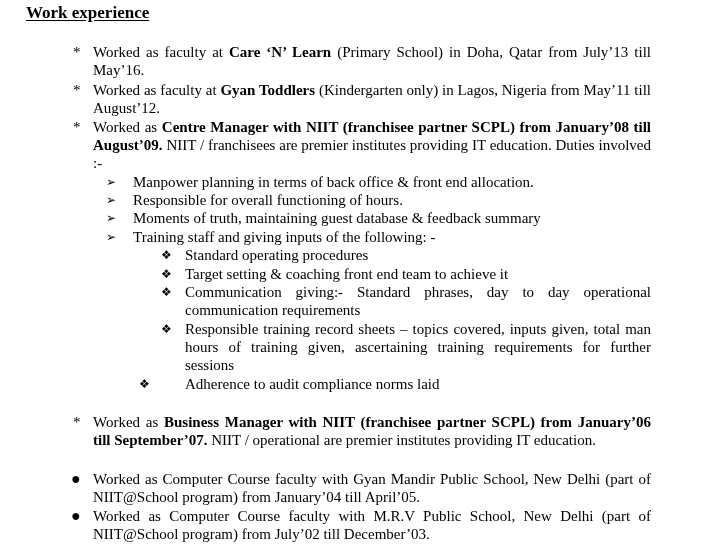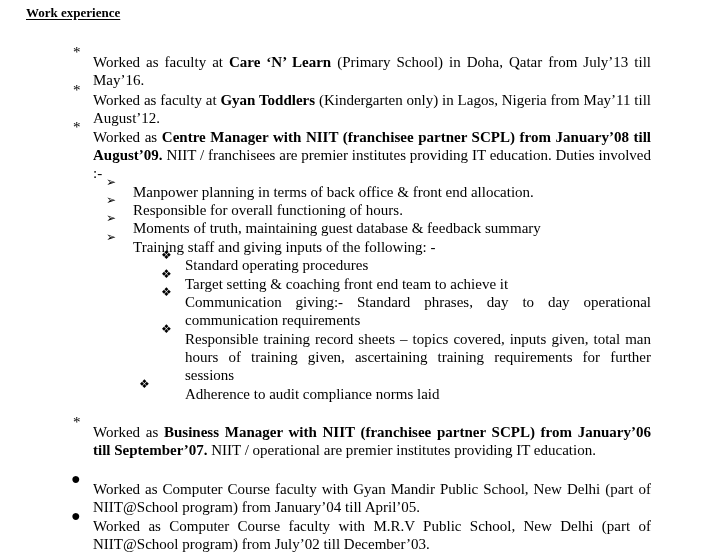--- a/index.html
+++ b/index.html
@@ -15,35 +15,34 @@
       font-family: "Liberation Serif", "DejaVu Serif", serif;
       font-size: 15px;
       color: #000000;
       line-height: 18px;
     }
     .heading {
       position: absolute;
       left: 26px;
       top: 4px;
       font-weight: bold;
-      font-size: 13px;
+      font-size: 17px;
       text-decoration: underline;
       text-underline-offset: 2px;
     }
     .item {
       position: absolute;
       text-align: justify;
     }
     .marker {
       position: absolute;
       top: 0;
     }
     .txt {
       display: block;
-      margin-top: 10px;
     }
     .b { font-weight: bold; }
 
     
     .l1 { left: 93px; width: 558px; }
     .l1 .marker { left: -20px; }
     .l1 .marker.star { font-size: 15px; }
     .l1 .marker.dot { left: -22px; font-size: 16px; }
 
     

